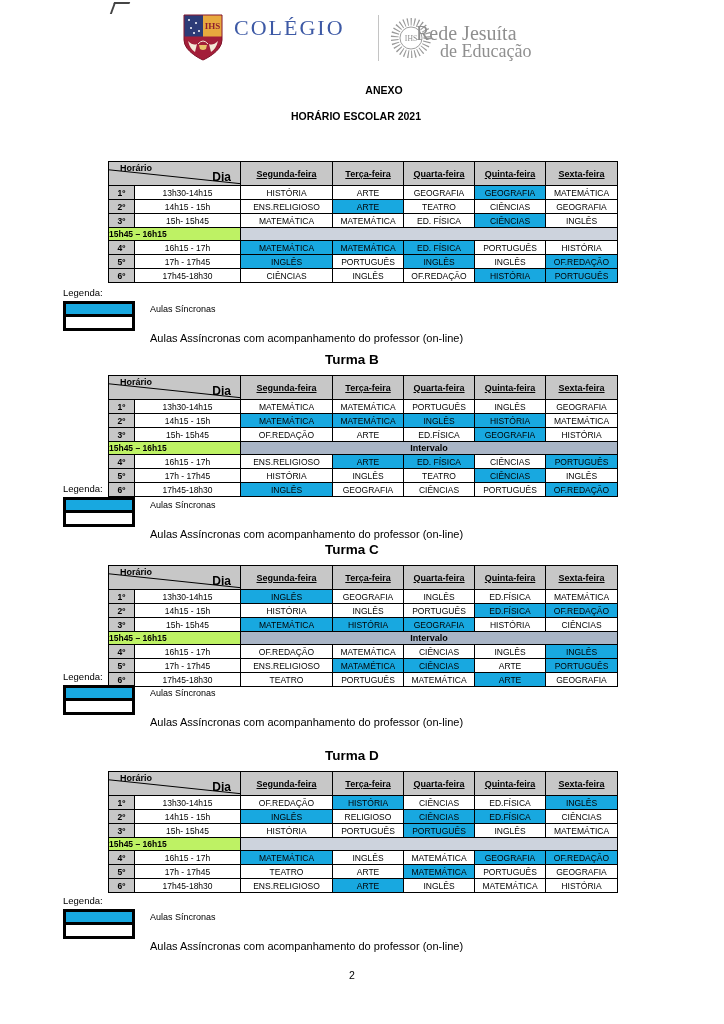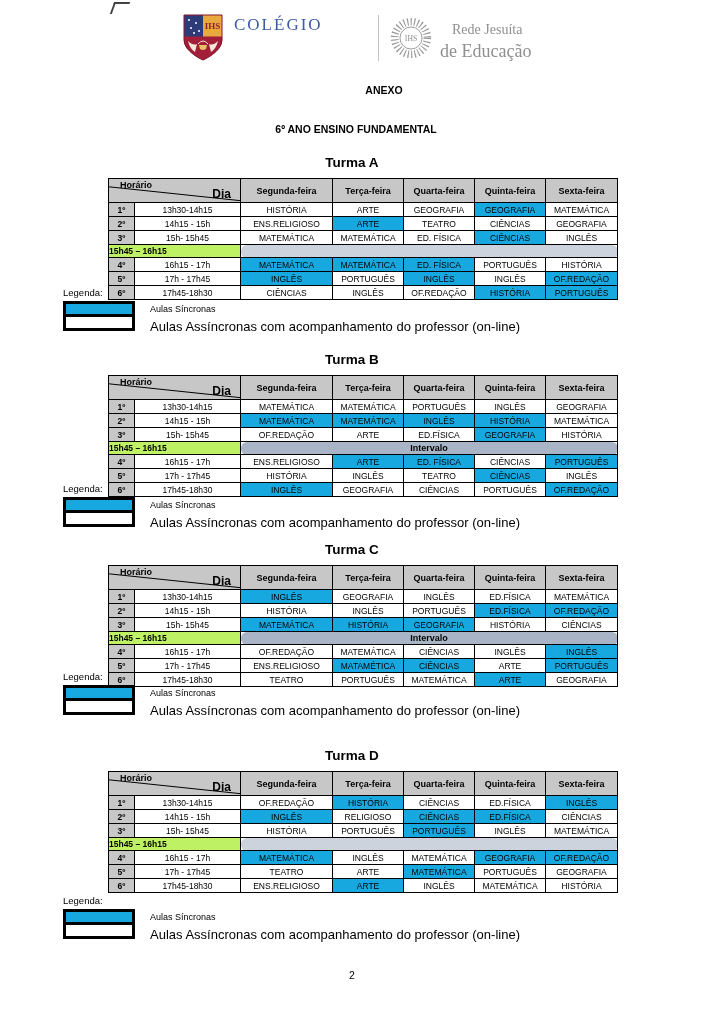--- a/index.html
+++ b/index.html
@@ -3,27 +3,27 @@
 <meta charset="utf-8">
 <style>
   html,body{margin:0;padding:0;background:#e9e9e9;}
   #page{position:relative;width:724px;height:1024px;background:#ffffff;margin:0 auto;
         font-family:"Liberation Sans",sans-serif;color:#000;overflow:hidden;}
 
   
   #logo{position:absolute;left:0;top:0;width:724px;height:72px;}
   .crest{position:absolute;left:183px;top:13px;width:40px;height:50px;}
   .colegio{position:absolute;left:234px;top:15px;font-family:"Liberation Serif",serif;
-           font-size:17px;letter-spacing:2px;color:#3d59a5;}
+           font-size:22px;letter-spacing:2px;color:#3d59a5;}
   .loyola{position:absolute;left:232px;top:29px;font-family:"Liberation Serif",serif;
           font-size:31px;font-weight:bold;letter-spacing:2px;color:#25407f;}
   .logo-divider{position:absolute;left:378px;top:15px;width:1px;height:46px;background:#c4c4c4;}
   .sun{position:absolute;left:388px;top:15px;width:46px;height:46px;}
-  .rede1{position:absolute;left:452px;top:22px;font-family:"Liberation Serif",serif;
-         font-size:14px;color:#8f8f8f;}
+  .rede1{position:absolute;left:416px;top:22px;font-family:"Liberation Serif",serif;
+         font-size:20px;color:#8f8f8f;}
   .rede2{position:absolute;left:440px;top:41px;font-family:"Liberation Serif",serif;
          font-size:18px;color:#8f8f8f;}
   .cropmark{position:absolute;left:112px;top:2px;width:14px;height:10px;
             border-left:2px solid #444;border-top:2px solid #444;transform:skewX(-20deg);}
 
   
   .center-line{position:absolute;left:0;width:712px;text-align:center;font-weight:bold;}
   #anexo{top:84px;font-size:10.5px;padding-left:28px;}
   #doc-title1{top:110px;font-size:10.5px;}
   #doc-title2{top:123px;font-size:10.5px;}
@@ -35,41 +35,41 @@
   .t-title{width:704px;text-align:center;font-size:13.5px;font-weight:bold;height:17px;}
   .t-table{margin:6px 0 0 108px;}
 
   table.sched{border-collapse:collapse;table-layout:fixed;width:509px;
               border:1.5px solid #000;}
   table.sched td,table.sched th{border:1px solid #000;overflow:hidden;white-space:nowrap;padding:0;}
   th.diag{position:relative;background:#c7c7c7;height:23px;}
   .dline{position:absolute;left:0;top:0;width:100%;height:100%;}
   .hlab{position:absolute;left:4px;top:1px;font-size:9px;font-weight:bold;padding-left:7px;}
   .dlab{position:absolute;right:9px;bottom:1px;font-size:12px;font-weight:bold;}
-  th.day{background:#c7c7c7;font-size:9px;font-weight:bold;text-align:center;}
+  th.day{background:#c7c7c7;font-size:9px;font-weight:bold;text-align:center;text-decoration:underline;}
   td.per{background:#c7c7c7;font-weight:bold;font-size:8.5px;text-align:center;height:13px;}
   td.tim{font-size:8.5px;text-align:center;height:13px;}
   td.sub{font-size:8.5px;text-align:center;height:13px;background:#fff;}
   td.sync{background:#18a8e0;}
   tr.intv td{height:12px;}
   td.intv-time{background:#bef264;font-weight:bold;font-size:8.5px;padding-left:4px;text-align:left;}
-  td.intv-rest{background:#cdd3dd;border-radius:6px;}
+  td.intv-rest{background:#cdd3dd;}
   td.intv-rest.lab{background:#a9b5c6;font-weight:bold;font-size:9px;text-align:center;}
 
   
   .legend{position:absolute;left:63px;width:560px;}
   #leg-a{top:287px;} #leg-b{top:483px;} #leg-c{top:671px;} #leg-d{top:895px;}
   .lg-label{font-size:9.5px;height:14px;}
   .lg-body{display:flex;align-items:flex-start;}
   .lg-box{width:66px;height:24px;border:3px solid #000;}
   .lg-blue{height:10px;background:#18a8e0;border-bottom:3px solid #000;}
   .lg-white{height:11px;background:#fff;}
   .lg-texts{margin-left:15px;}
   .lg-t1{font-size:9px;margin-top:3px;}
-  .lg-t2{font-size:13px;margin-top:5px;}
+  .lg-t2{font-size:11px;margin-top:18px;}
 </style>
 </head>
 <body>
 
 <div id="page">
 
   <div class="cropmark"></div>
 
   <div id="logo">
     <svg class="crest" viewBox="0 0 40 48">
@@ -92,24 +92,23 @@
     <svg class="sun" viewBox="0 0 48 48">
       <circle cx="24" cy="24" r="17" fill="none" stroke="#9a9a9a" stroke-width="8" stroke-dasharray="1.2 2.4"></circle>
       <circle cx="24" cy="24" r="11.5" fill="#ffffff" stroke="#9a9a9a" stroke-width="1"></circle>
       <text x="24" y="27" text-anchor="middle" font-size="8" fill="#8f8f8f" font-family="Liberation Serif, serif">IHS</text>
     </svg>
     <div class="rede1">Rede Jesuíta</div>
     <div class="rede2">de Educação</div>
   </div>
 
   <div id="anexo" class="center-line">ANEXO</div>
-  <div id="doc-title2" class="center-line">6º ANO ENSINO FUNDAMENTAL</div>
+  <div id="doc-title1" class="center-line">HORÁRIO ESCOLAR 2021</div>
 
   <div id="sec-a" class="turma-sec">
-    <div class="t-title">Turma A</div>
     <div class="t-table">
         <table class="sched">
           <colgroup>
             <col style="width:26px">
             <col style="width:106px">
             <col style="width:92px">
             <col style="width:71px">
             <col style="width:71px">
             <col style="width:71px">
             <col style="width:72px">

